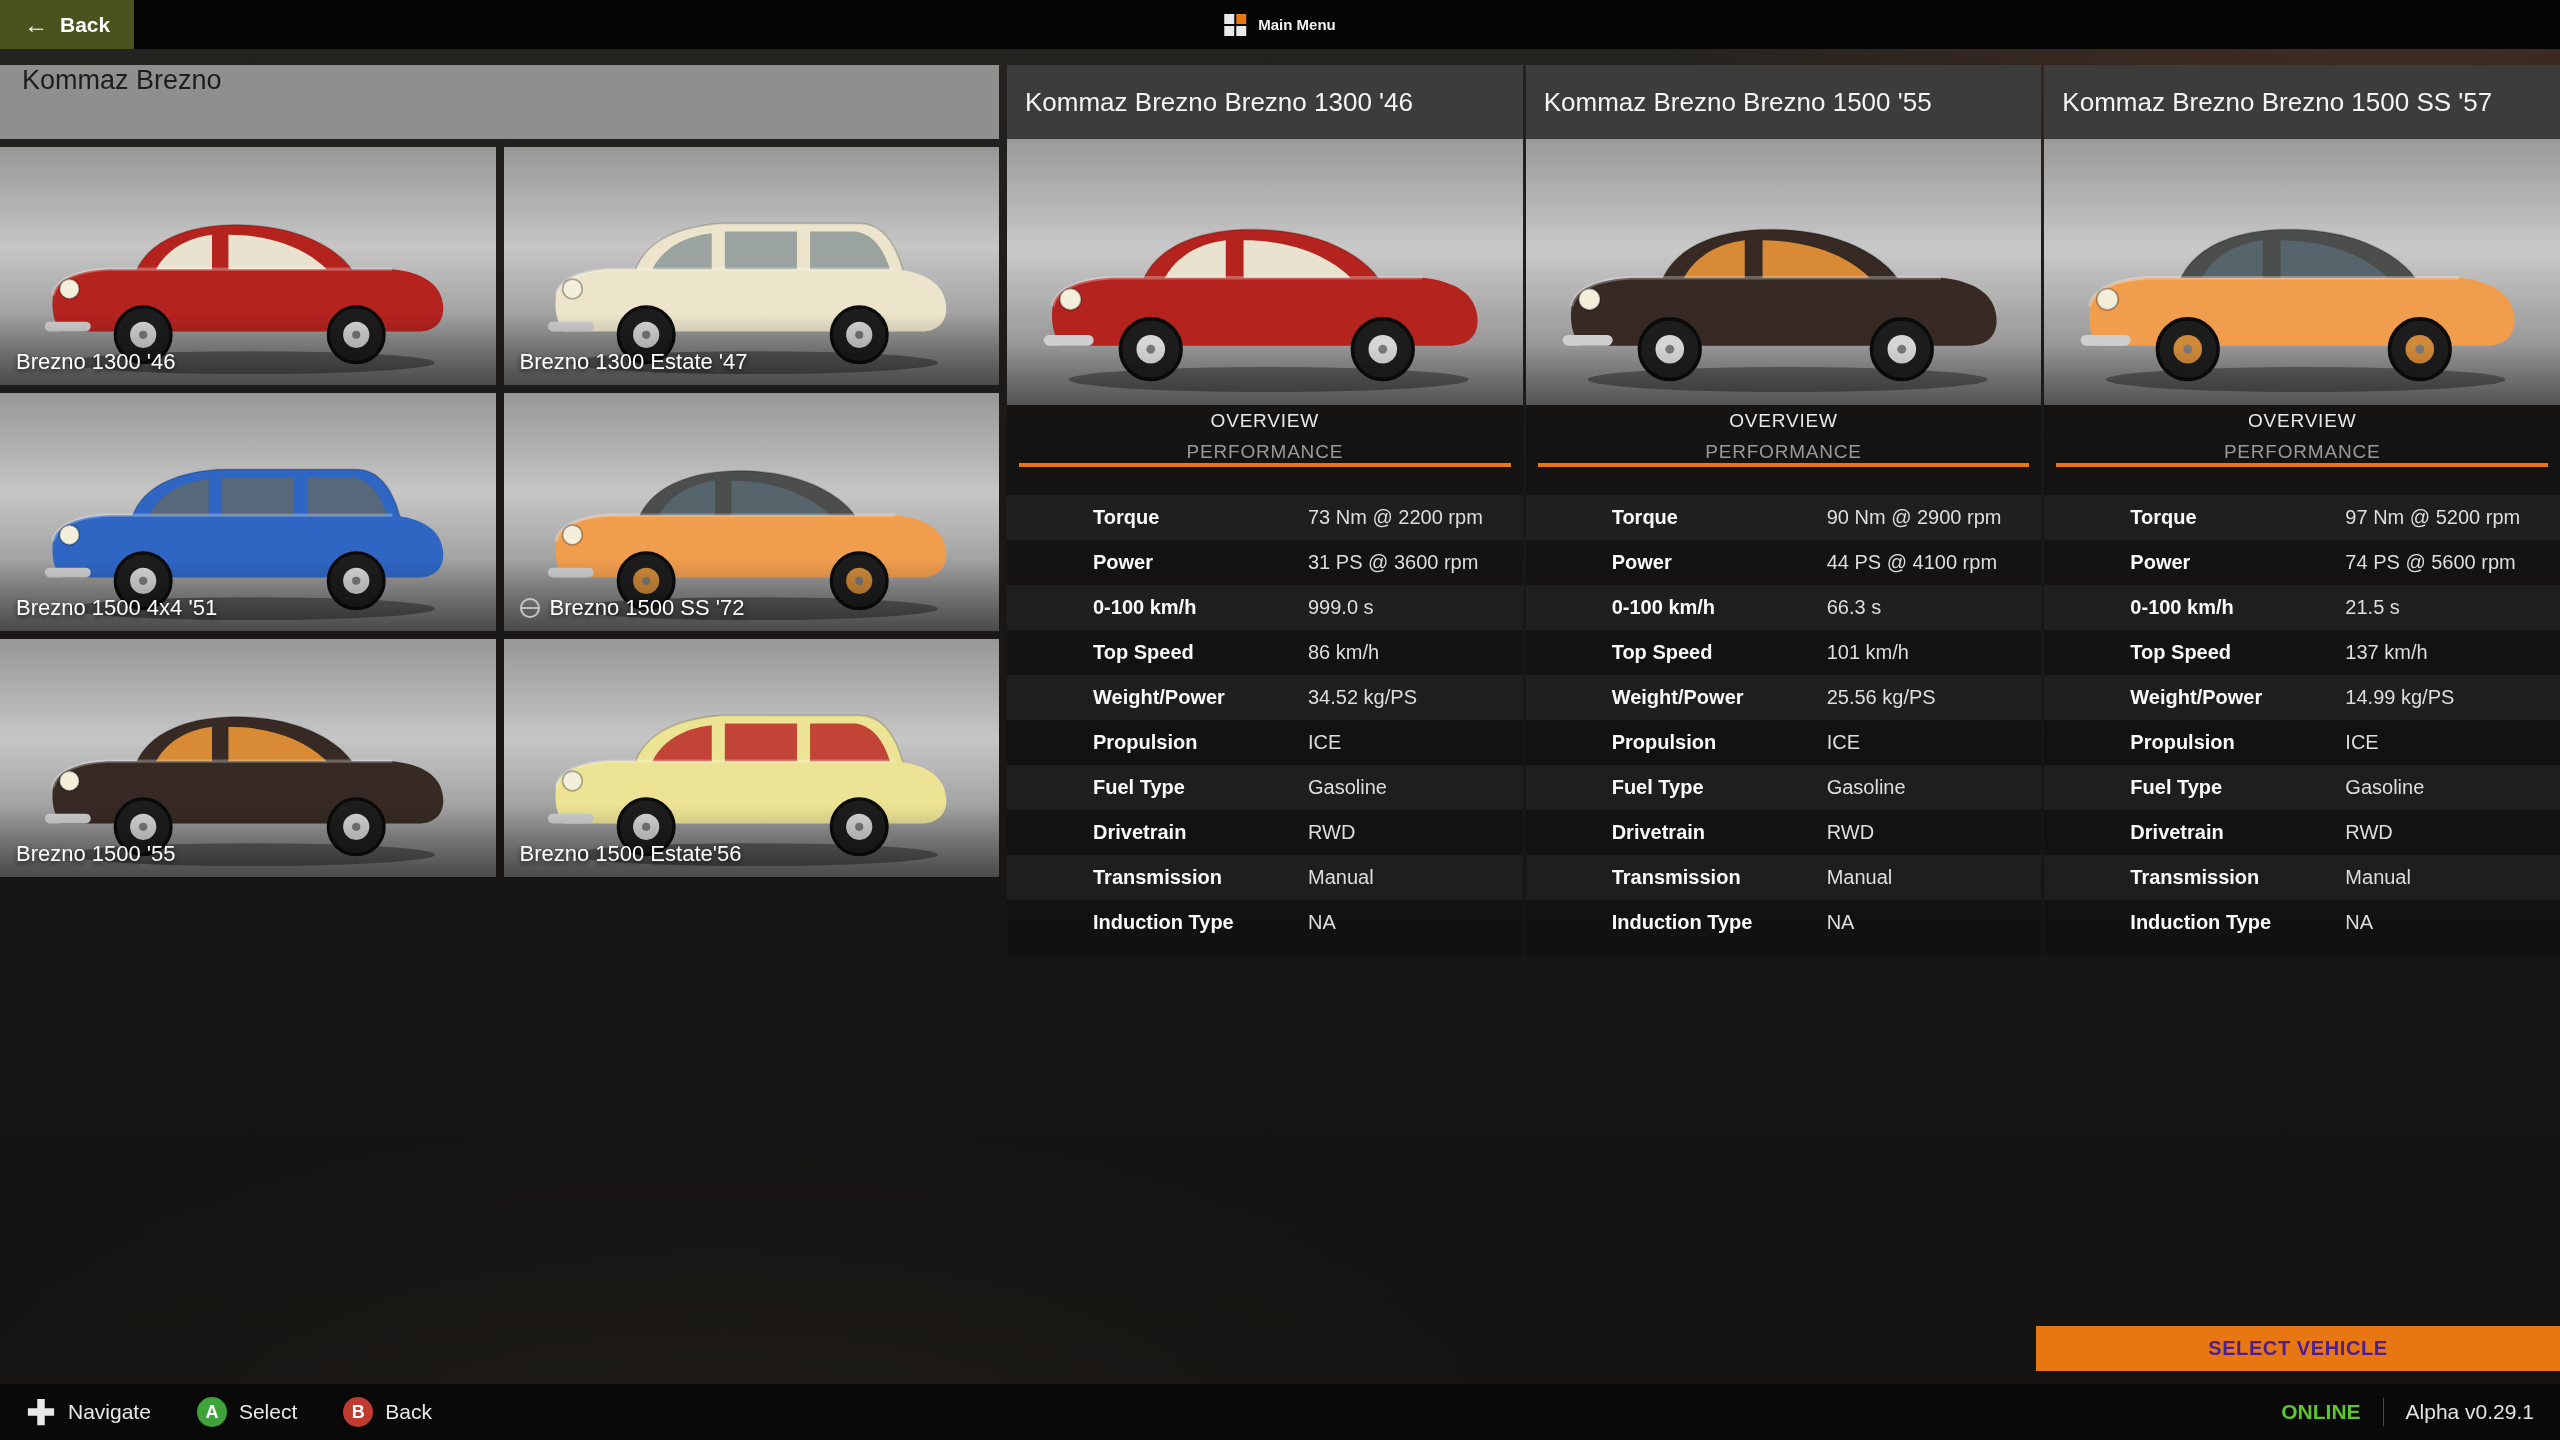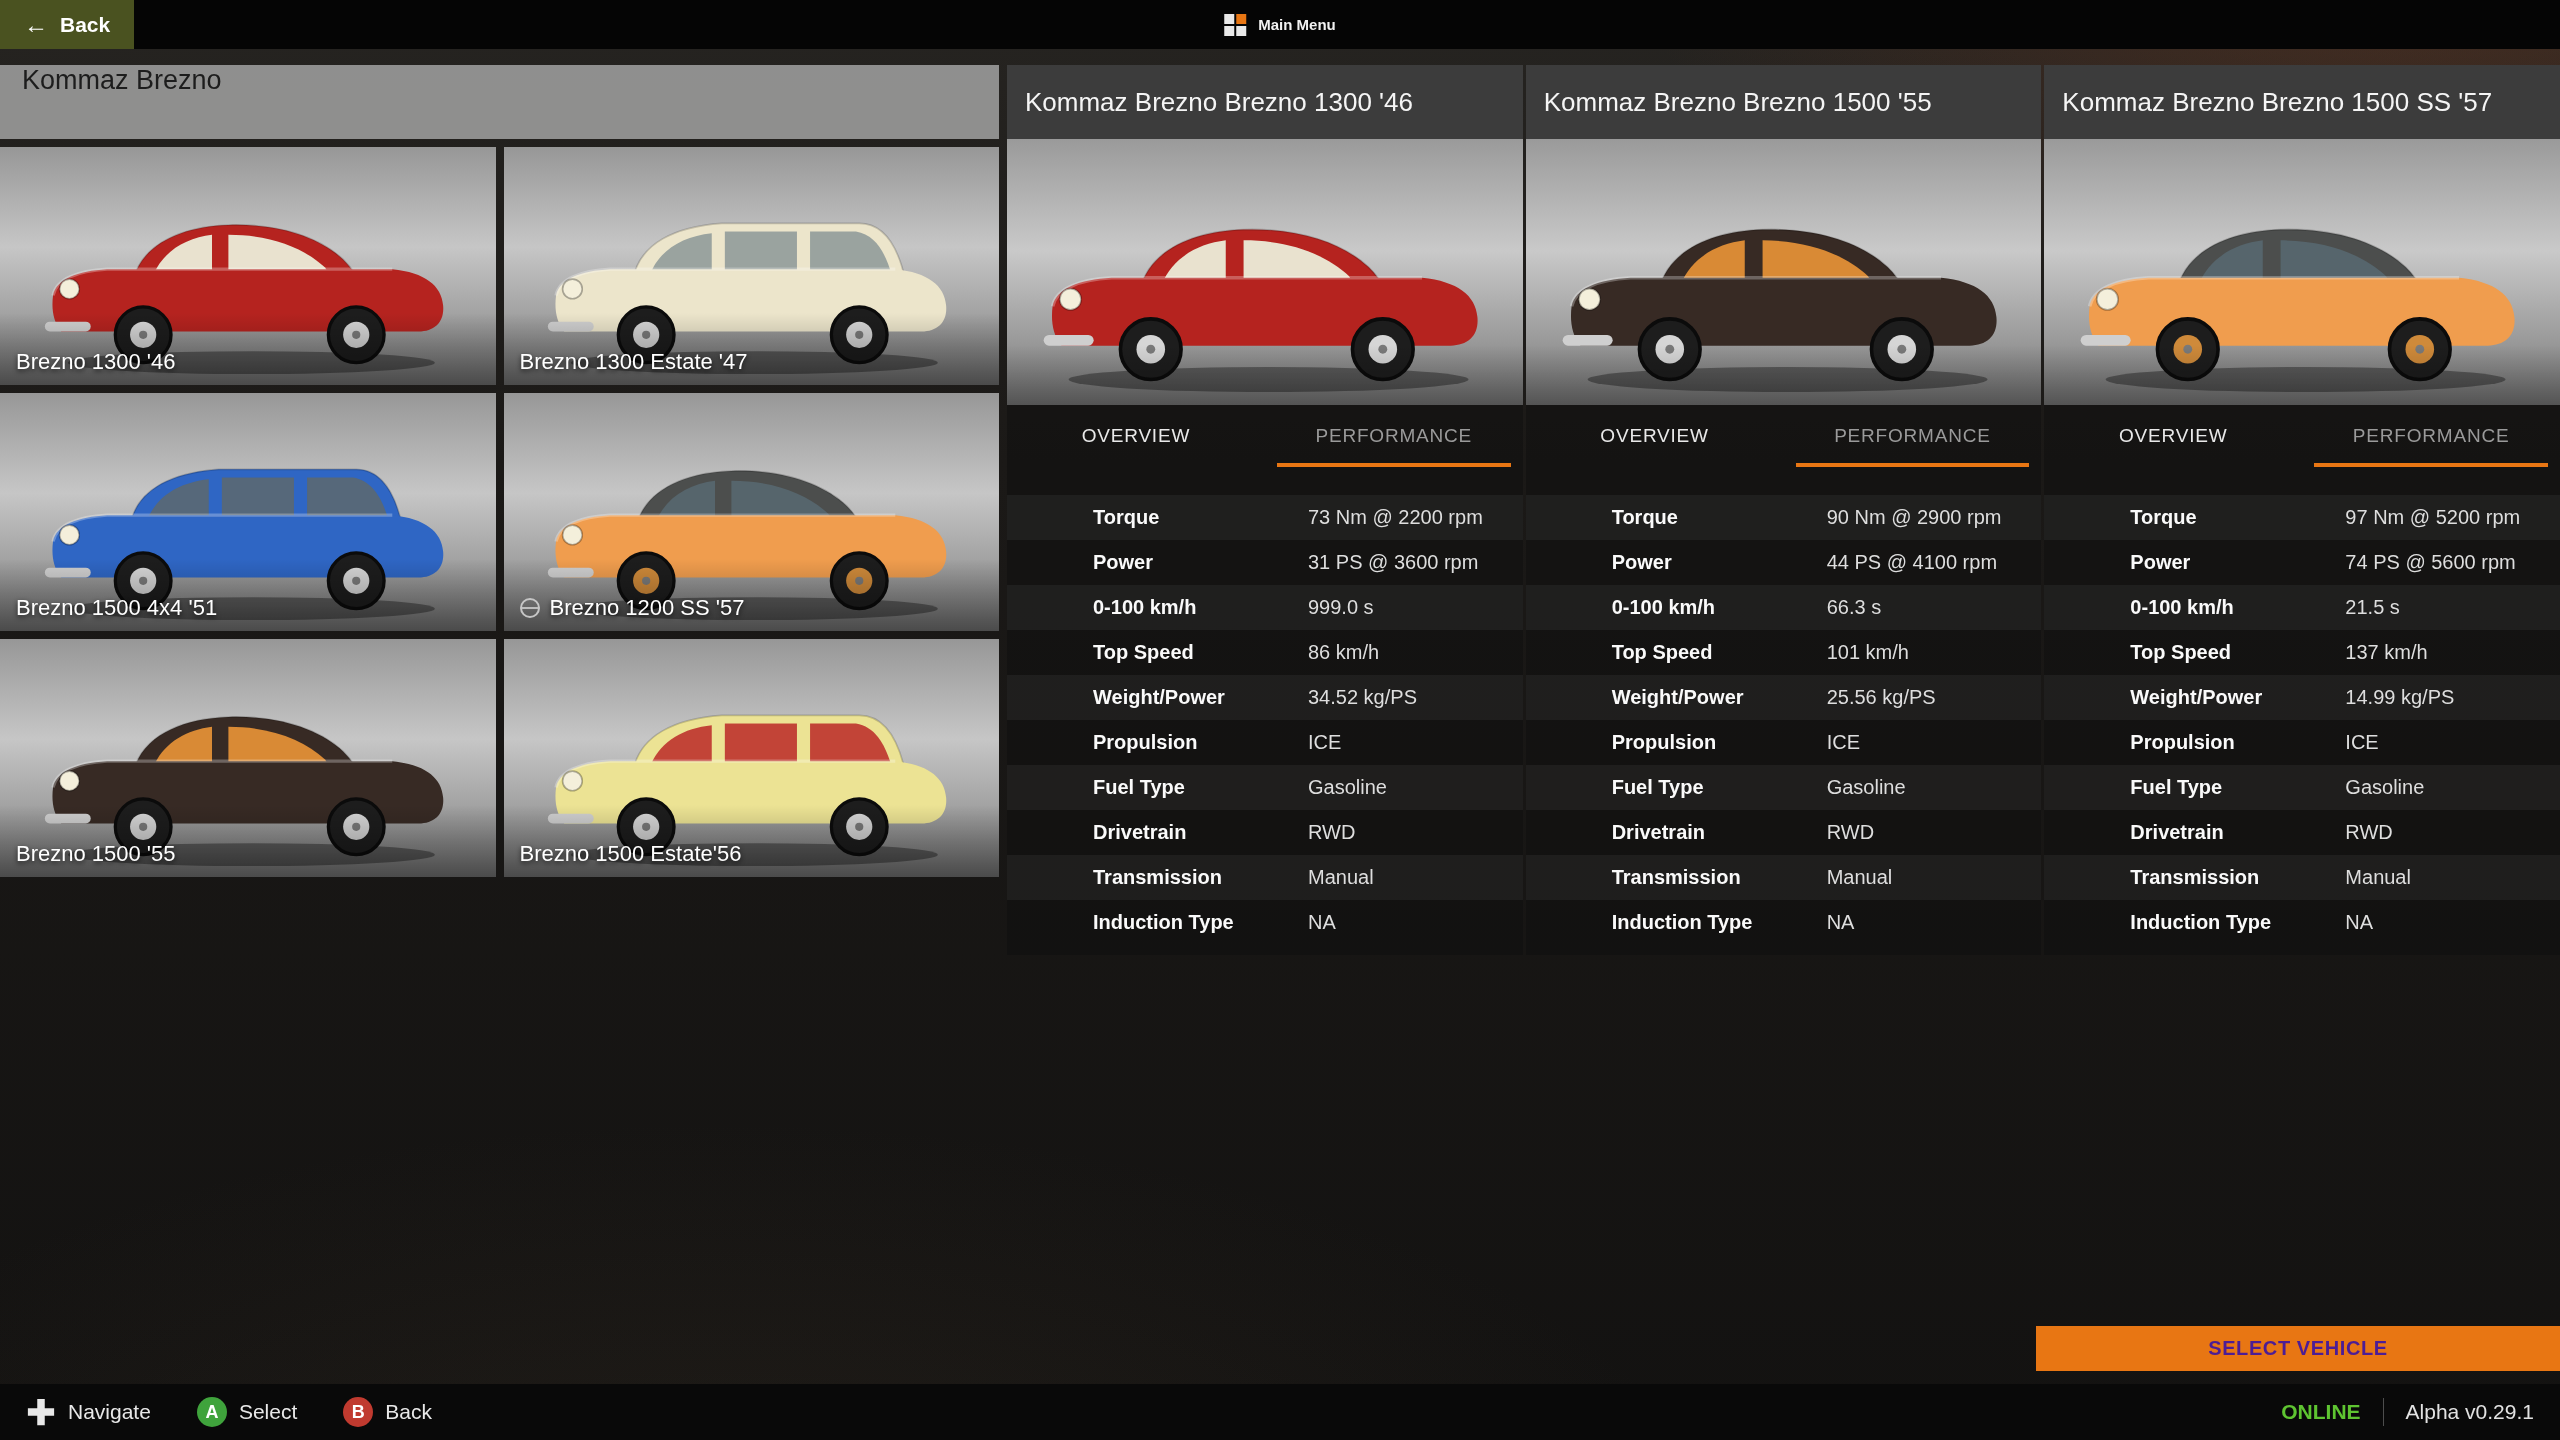--- a/index.html
+++ b/index.html
@@ -41,21 +41,21 @@
   
   .right-panel { position:absolute; left:1007px; top:65px; right:0; display:flex; gap:3px; }
   .col { flex:1; display:flex; flex-direction:column; min-width:0; }
   .col-header { height:74px; background:#3c3c3c; display:flex; align-items:center; padding:0 18px; font-size:26px; color:#f5f5f5; white-space:nowrap; overflow:hidden;text-align:center; }
   .col-image { position:relative; height:266px; overflow:hidden;
     background:linear-gradient(180deg,#9a9a9a 0%,#c9c9c9 42%,#b0b0b0 60%,#787878 100%); }
   .col-image::after { content:""; position:absolute; left:0; right:0; bottom:0; height:60px;
     background:linear-gradient(transparent, rgba(0,0,0,0.30)); }
   .col-image svg { position:absolute; left:50%; bottom:6px; transform:translateX(-50%); width:90%; }
   .col-body { background:rgba(14,14,14,0.50); flex:1; }
-  .tabs { display:flex; height:62px; }
+  .tabs { display:flex; height:62px;flex-direction:column; }
   .tab { flex:1; position:relative; display:flex; align-items:center; justify-content:center;
     font-size:19px; letter-spacing:0.8px; cursor:pointer; }
   .tab-overview { color:#e9e9e9; }
   .tab-performance { color:#9a9a9a; }
   .tab-underline { position:absolute; left:12px; right:12px; bottom:0; height:4px; background:var(--accent,#e87613); }
   .specs { padding:28px 0 10px; }
   .spec-row { display:flex; align-items:center; height:45px; padding-left:38px; font-size:20px; }
   .spec-row:nth-child(odd) { background:rgba(255,255,255,0.05); }
   .spec-label { width:42%; min-width:215px; font-weight:bold; color:#fafafa;margin-left:48px; }
   .spec-value { color:#dedede; white-space:nowrap; }
@@ -191,21 +191,21 @@
     <circle cx="66" cy="92" r="17" fill="#1d1d1d" stroke="#0b0b0b" stroke-width="2"></circle>
     <circle cx="66" cy="92" r="8" fill="#cf8a3a"></circle>
             <circle cx="66" cy="92" r="2.5" fill="#7a7a7a"></circle>
     <circle cx="196" cy="92" r="17" fill="#1d1d1d" stroke="#0b0b0b" stroke-width="2"></circle>
     <circle cx="196" cy="92" r="8" fill="#cf8a3a"></circle>
             <circle cx="196" cy="92" r="2.5" fill="#7a7a7a"></circle>
   </svg>
         </div>
     <div class="tile-label">
       <span class="mod-badge"></span>
-      <span class="tl-text">Brezno 1200 SS '57</span>
+      <span class="tl-text">Brezno 1500 SS '72</span>
     </div>
   </div>
       <div class="tile">
     <div class="tile-art">
           <svg viewBox="0 0 260 120" xmlns="http://www.w3.org/2000/svg">
     <ellipse cx="132" cy="109" rx="112" ry="7" fill="rgba(0,0,0,0.35)"></ellipse>
     <path d="M60,58 C66,36 90,26 118,25 C150,24 174,33 188,46 C192,50 195,54 197,58 Z" fill="#372a24" stroke="rgba(0,0,0,0.18)"></path>
        <path d="M72,56 C78,41 92,33 108,31 L108,56 Z" fill="#d98a35"></path>
        <path d="M118,31 C144,31 164,39 177,51 L180,56 L118,56 Z" fill="#d98a35"></path>
     <path d="M16,90 C11,84 10,76 11,68 C13,58 26,53 44,52 L218,52 C238,54 248,62 249,74 C250,84 244,90 234,90 Z" fill="#372a24"></path>

